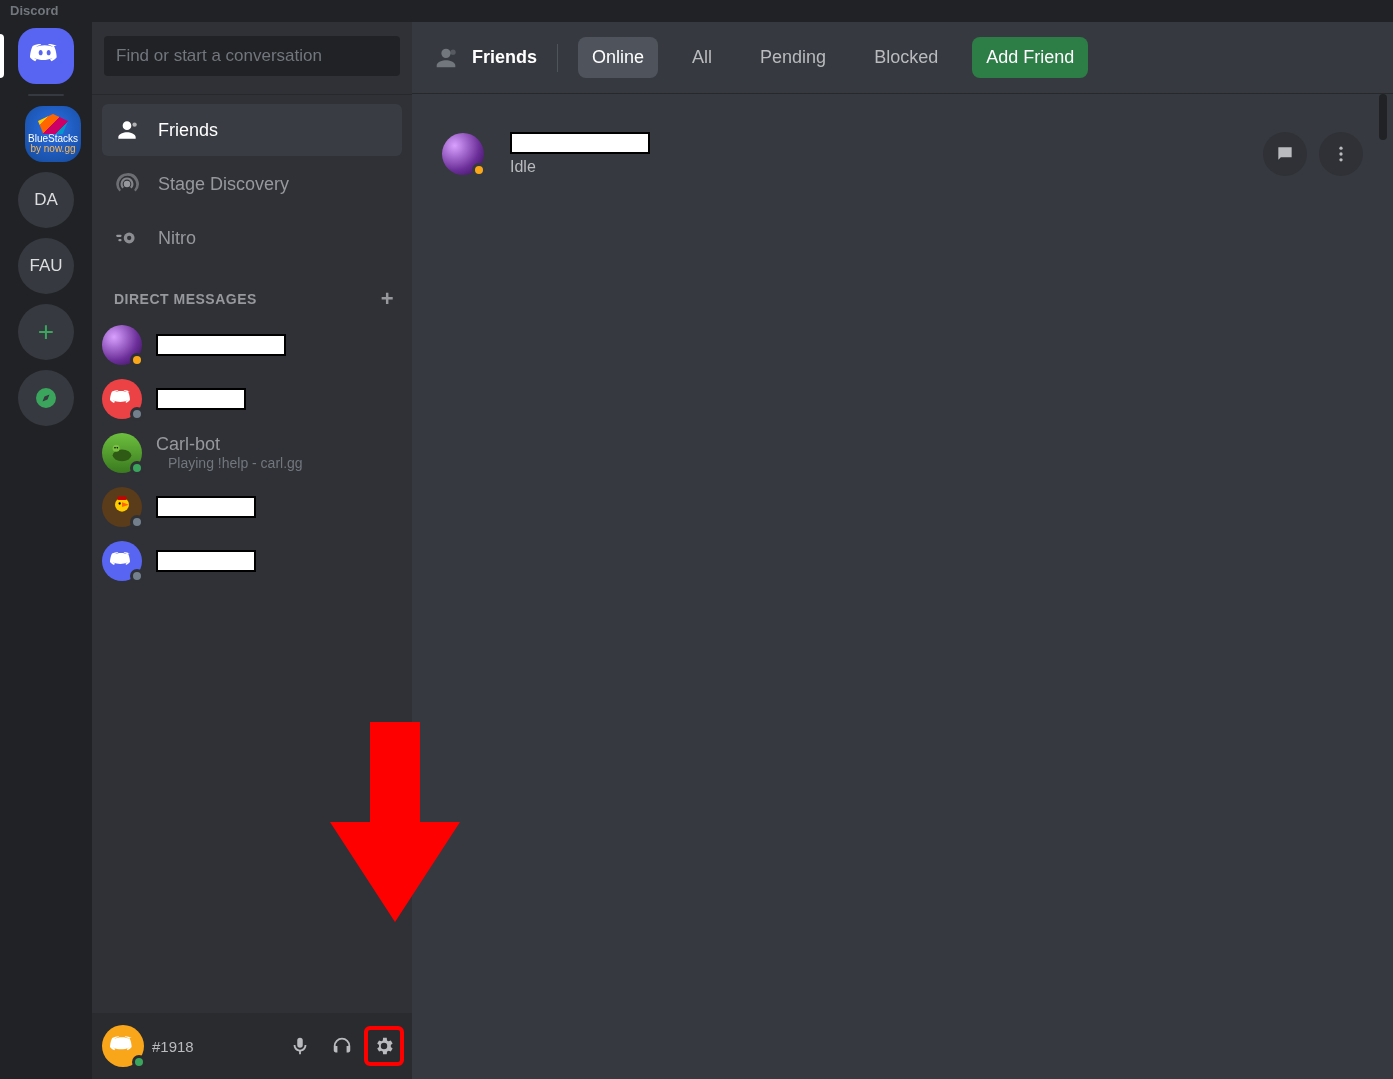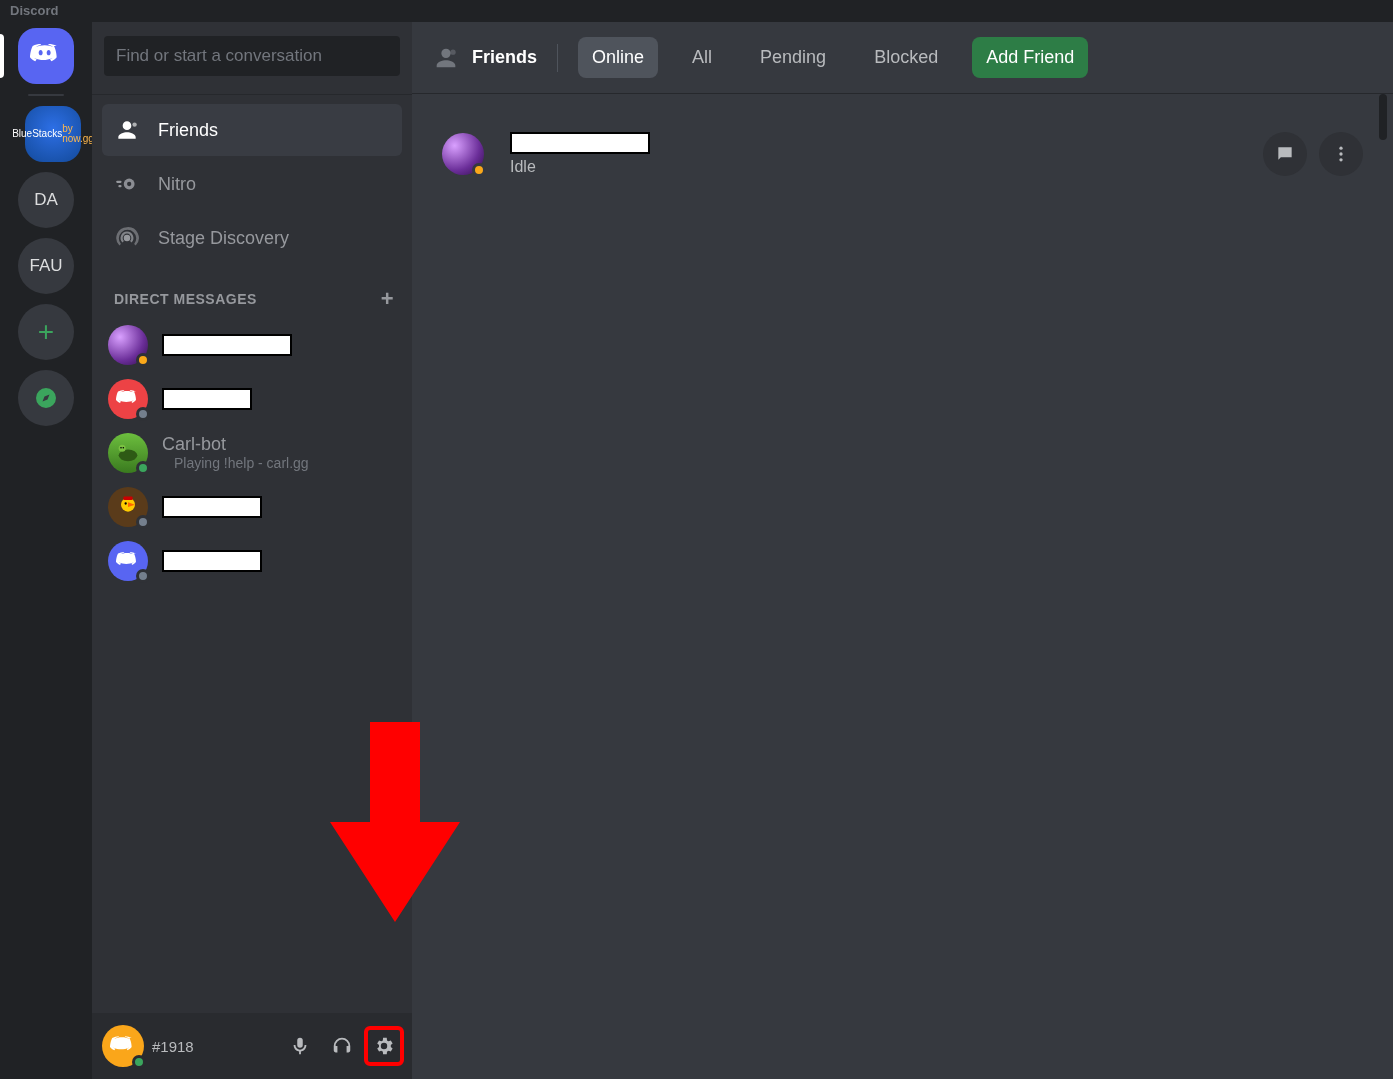--- a/index.html
+++ b/index.html
@@ -5,21 +5,21 @@
   * { margin: 0; padding: 0; box-sizing: border-box; font-family: -apple-system, BlinkMacSystemFont, "Segoe UI", Helvetica, Arial, sans-serif; }
   body { background: #202225; color: #dcddde; width: 1393px; height: 1079px; overflow: hidden; position: relative; }
   .titlebar { height: 22px; padding-left: 10px; font-size: 13px; font-weight: 600; color: #72767d; line-height: 22px; }
   .app { display: flex; height: calc(100% - 22px); }
 
   
   .servers { width: 92px; background: #202225; display: flex; flex-direction: column; align-items: center; padding-top: 6px; gap: 10px; color:#dcddde;}
   .server { width:56px; height:56px; border-radius:18px; display:flex; align-items:center; justify-content:center; font-size:18px; background:#36393f; cursor:pointer;}
   .server.home { background:#5865f2; border-radius:18px; }
   .server.home svg{ width:32px; height:32px; fill:#fff;}
-  .server.bs { background: radial-gradient(circle at 50% 40%, #2d6fe6, #134a9a); font-size:10px; line-height:1;margin-left:14px;}
+  .server.bs { background: radial-gradient(circle at 50% 40%, #2d6fe6, #134a9a); font-size:10px; flex-direction:column; line-height:1;margin-left:14px;}
   .server.bs .t1{ font-size:10px; color:#fff;}
   .server.bs .t2{ font-size:10px; color:#ffb84d;}
   .server.txt{ color:#dcddde; background:#36393f; border-radius:50%; font-size:17px;}
   .server.add{ color:#3ba55d; font-size:28px; border-radius:50%; }
   .server.discover{ color:#3ba55d; border-radius:50%; }
   .separator{ width:36px; height:2px; background:#36393f; border-radius:1px;}
   .pill{ position:absolute; left:0; width:4px; height:44px; background:#fff; border-radius:0 4px 4px 0; margin-top:6px;}
 
   
   .channelcol{ width:320px; background:#2f3136; display:flex; flex-direction:column; position:relative;}
@@ -27,21 +27,21 @@
   .searchbox{ width:100%; height:40px; background:#202225; border:none; border-radius:4px; padding:0 12px; color:#dcddde; font-size:17px;}
   .searchbox::placeholder{ color:#72767d; }
   .nav{ padding:10px 10px 0 10px; display:flex; flex-direction:column; gap:2px;}
   .navitem{ display:flex; align-items:center; gap:18px; height:52px; padding:0 12px; border-radius:6px; color:#96989d; font-size:18px; cursor:pointer;}
   .navitem.active{ background:#393c43; color:#fff;}
   .navitem svg,.navicon{ width:26px; height:26px; fill:#96989d; flex-shrink:0;}
   .navitem.active svg{ fill:#fff; }
 
   .dmheader{ display:flex; justify-content:space-between; align-items:center; padding:22px 18px 6px 22px; color:#96989d; font-size:14px; font-weight:600; letter-spacing:.5px;}
   .dmheader .plus{ font-size:22px; cursor:pointer;}
-  .dmlist{ padding:0 8px; display:flex; flex-direction:column; gap:0;}
+  .dmlist{ padding:0 2px; display:flex; flex-direction:column; gap:0;}
   .dmitem{ display:flex; align-items:center; gap:14px; height:54px; padding:0 8px; border-radius:6px; cursor:pointer; color:#96989d;}
   .avatar{ width:40px; height:40px; border-radius:50%; position:relative; flex-shrink:0; display:flex; align-items:center; justify-content:center;}
   .status-dot{ position:absolute; right:-2px; bottom:-2px; width:14px; height:14px; border-radius:50%; border:3px solid #2f3136;}
   .st-idle{ background:#faa81a;} .st-online{ background:#3ba55d;} .st-offline{ background:#747f8d;}
   .dmtext{ display:flex; flex-direction:column; line-height:1.2;}
   .dmname{ font-size:18px; color:#96989d;}
   .dmsub{ font-size:14px; color:#72767d;margin-left:12px;}
   .redact{ background:#fff; border:2px solid #000; height:22px;}
   .redact.long{ width:130px;} .redact.med{ width:90px;} .redact.sm{ width:100px;} .redact.xl{ width:140px;}
 
@@ -135,34 +135,34 @@
     <div class="nav">
       <div class="navitem active">
         <svg viewBox="0 0 24 24">
             <path d="M12 12a4 4 0 100-8 4 4 0 000 8zm0 2c-3 0-8 1.5-8 4.5V20h16v-1.5c0-3-5-4.5-8-4.5z"></path>
             <path d="M17 7a2 2 0 114 0 2 2 0 01-4 0z" opacity=".6"></path>
           </svg>
         <span>Friends</span>
       </div>
       <div class="navitem">
         <svg viewBox="0 0 24 24">
+            <circle cx="12" cy="12" r="3"></circle>
+            <path d="M12 2a10 10 0 00-7 17l1.4-1.4A8 8 0 1118.6 17.6L20 19A10 10 0 0012 2z" opacity=".6"></path>
+            <path d="M12 6a6 6 0 00-4.2 10.2l1.4-1.4a4 4 0 115.6 0l1.4 1.4A6 6 0 0012 6z" opacity=".8"></path>
+          </svg>
+        <span>Stage Discovery</span>
+      </div>
+      <div class="navitem">
+        <svg viewBox="0 0 24 24">
             <circle cx="14" cy="12" r="5" opacity=".9"></circle>
             <circle cx="14" cy="12" r="2" fill="#2f3136"></circle>
             <rect x="2" y="9" width="5" height="2" rx="1"></rect>
             <rect x="4" y="13" width="3" height="2" rx="1"></rect>
           </svg>
         <span>Nitro</span>
-      </div>
-      <div class="navitem">
-        <svg viewBox="0 0 24 24">
-            <circle cx="12" cy="12" r="3"></circle>
-            <path d="M12 2a10 10 0 00-7 17l1.4-1.4A8 8 0 1118.6 17.6L20 19A10 10 0 0012 2z" opacity=".6"></path>
-            <path d="M12 6a6 6 0 00-4.2 10.2l1.4-1.4a4 4 0 115.6 0l1.4 1.4A6 6 0 0012 6z" opacity=".8"></path>
-          </svg>
-        <span>Stage Discovery</span>
       </div>
     </div>
 
     <div class="dmheader">
       <span>DIRECT MESSAGES</span>
       <span class="plus">+</span>
     </div>
 
     <div class="dmlist">
       <div class="dmitem">

